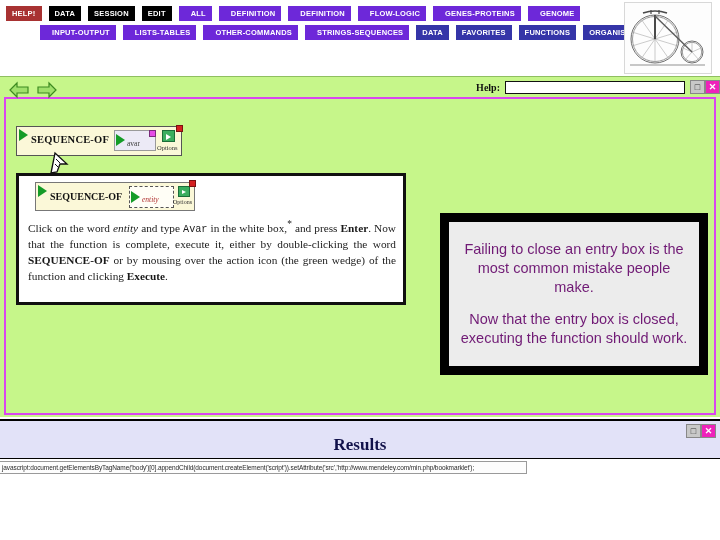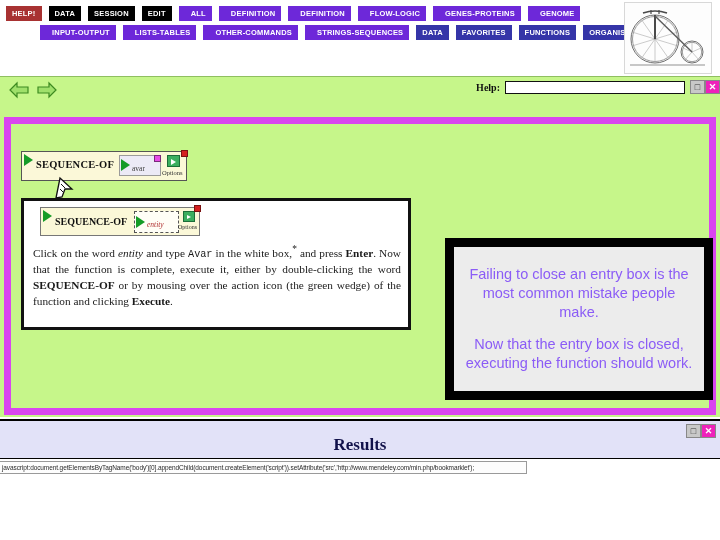--- a/index.html
+++ b/index.html
@@ -71,24 +71,23 @@
     left: 0; top: 76px;
     width: 720px; height: 341px;
     background: #c6f68a;
     border-top: 1px solid #8fbf60;
     box-sizing: border-box;
   }
   #canvas-inner {
     position: absolute;
     left: 4px; top: 20px;
     right: 4px; bottom: 2px;
-    border: 7px solid #d946ef;
+    border: 2px solid #d946ef;
     background: #c6f68a;
     box-sizing: border-box;
-    margin-top: 20px;
   }
 
   
   #nav-arrows {
     position: absolute;
     left: 8px; top: 4px;
     display: flex;
     gap: 6px;
     z-index: 4;
   }
@@ -327,21 +326,21 @@
     flex-direction: column;
     justify-content: center;
     gap: 13px;
   }
   .callout-para {
     margin: 0;
     text-align: center;
     font-family: "Liberation Sans", sans-serif;
     font-size: 14.5px;
     line-height: 19px;
-    color: #8b5cf6;
+    color: #701a75;
     font-weight: normal;
   }
 
   
   #results-panel {
     position: absolute;
     left: 0; top: 419px;
     width: 720px; height: 40px;
     background: #e2e2f8;
     border-top: 2px solid #000000;

